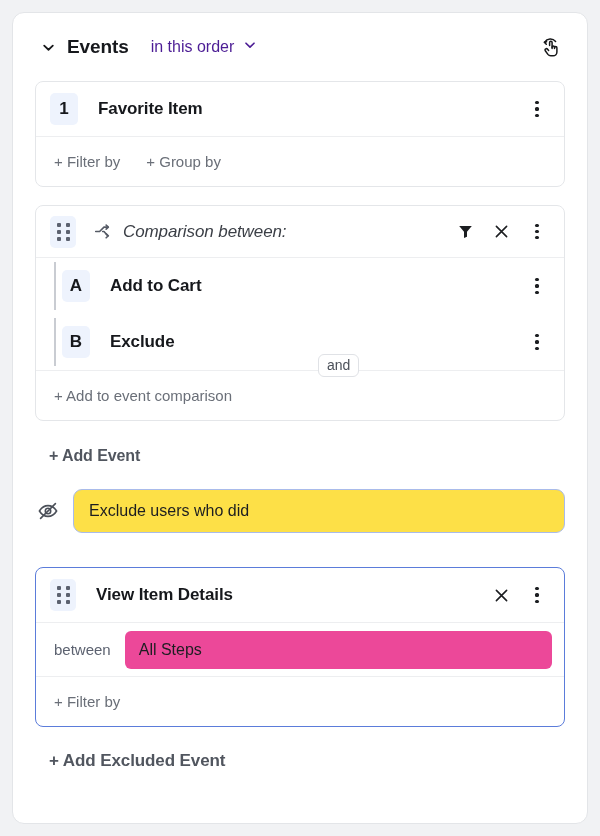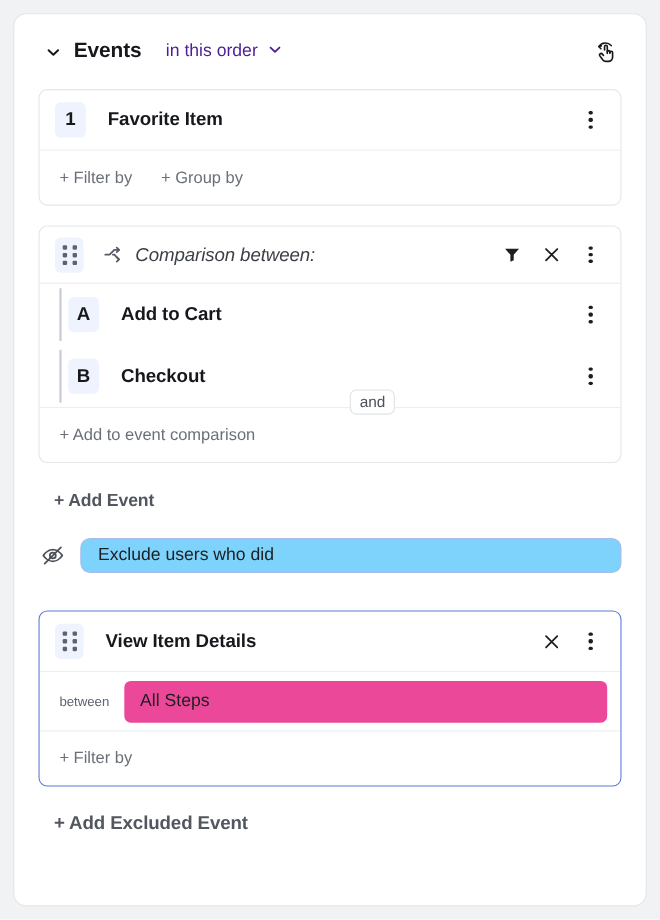--- a/index.html
+++ b/index.html
@@ -272,24 +272,24 @@
     width: 26px;
     height: 26px;
     display: flex;
     align-items: center;
     justify-content: center;
     color: #4b5059;
     flex: none;
   }
   .excl-input {
     flex: 1;
-    height: 32px;
+    height: 44px;
     border: 1.5px solid #a9bbea;
     border-radius: 9px;
-    background: #7dd3fc;
+    background: #fde047;
     padding: 0 15px;
     font-family: "Liberation Sans", sans-serif;
     font-size: 16px;
     color: #1c1e21;
     outline: none;
   }
   .excl-input::placeholder { color: #1c1e21; }
 
   
   .excl-card {
@@ -301,21 +301,21 @@
   }
   .btw-row {
     border-top: 1px solid #edeef0;
     height: 54px;
     display: flex;
     align-items: center;
     padding: 0 12px 0 18px;
     gap: 14px;
   }
   .btw-label {
-    font-size: 12px;
+    font-size: 15px;
     color: #5c6270;
     flex: none;
   }
   .btw-value {
     flex: 1;
     height: 38px;
     background: #ec4899;
     border-radius: 6px;
     display: flex;
     align-items: center;
@@ -432,21 +432,21 @@
         <span class="flexer"></span>
         <span class="kebab">
             <i></i>
             <i></i>
             <i></i>
           </span>
       </div>
 
       <div class="ab-row">
         <span class="badge">B</span>
-        <span class="ab-name">Checkout</span>
+        <span class="ab-name">Exclude</span>
         <span class="flexer"></span>
         <span class="kebab">
             <i></i>
             <i></i>
             <i></i>
           </span>
       </div>
 
       <span class="and-chip">and</span>
     </div>

